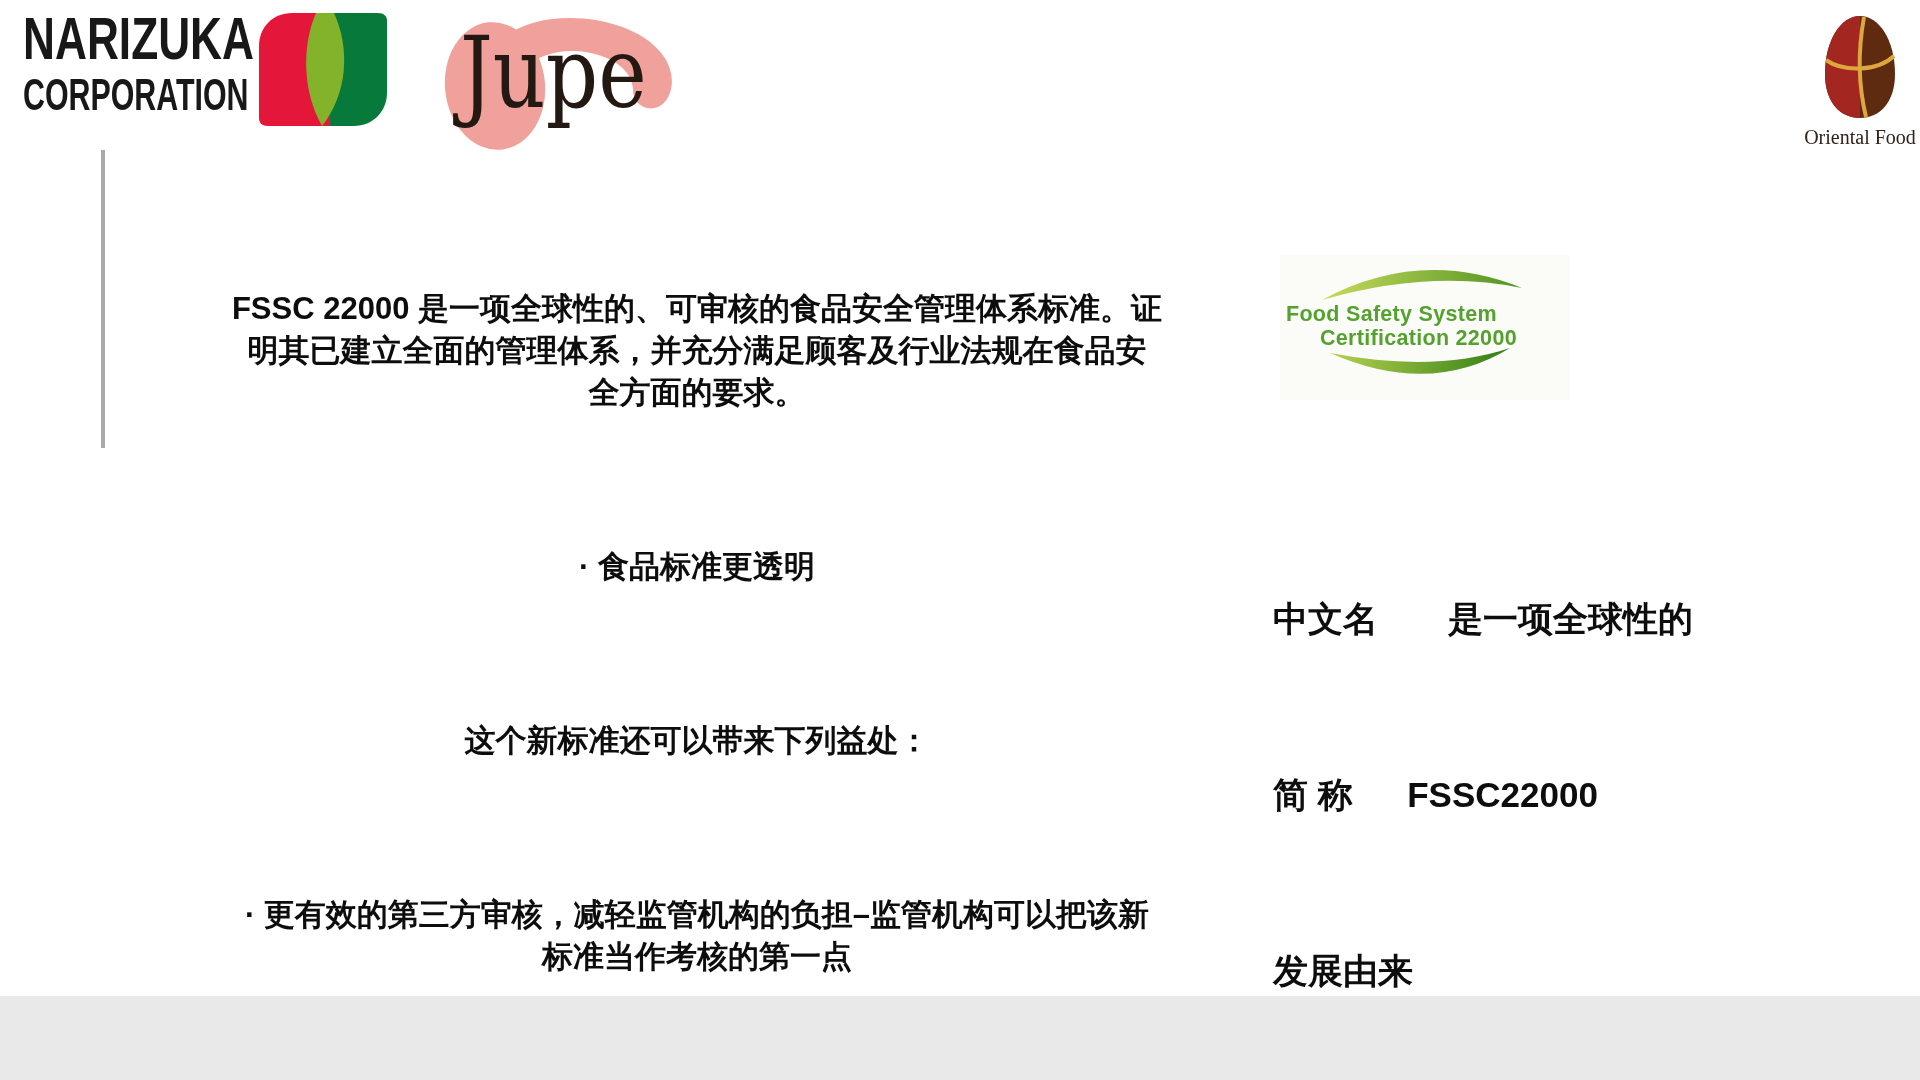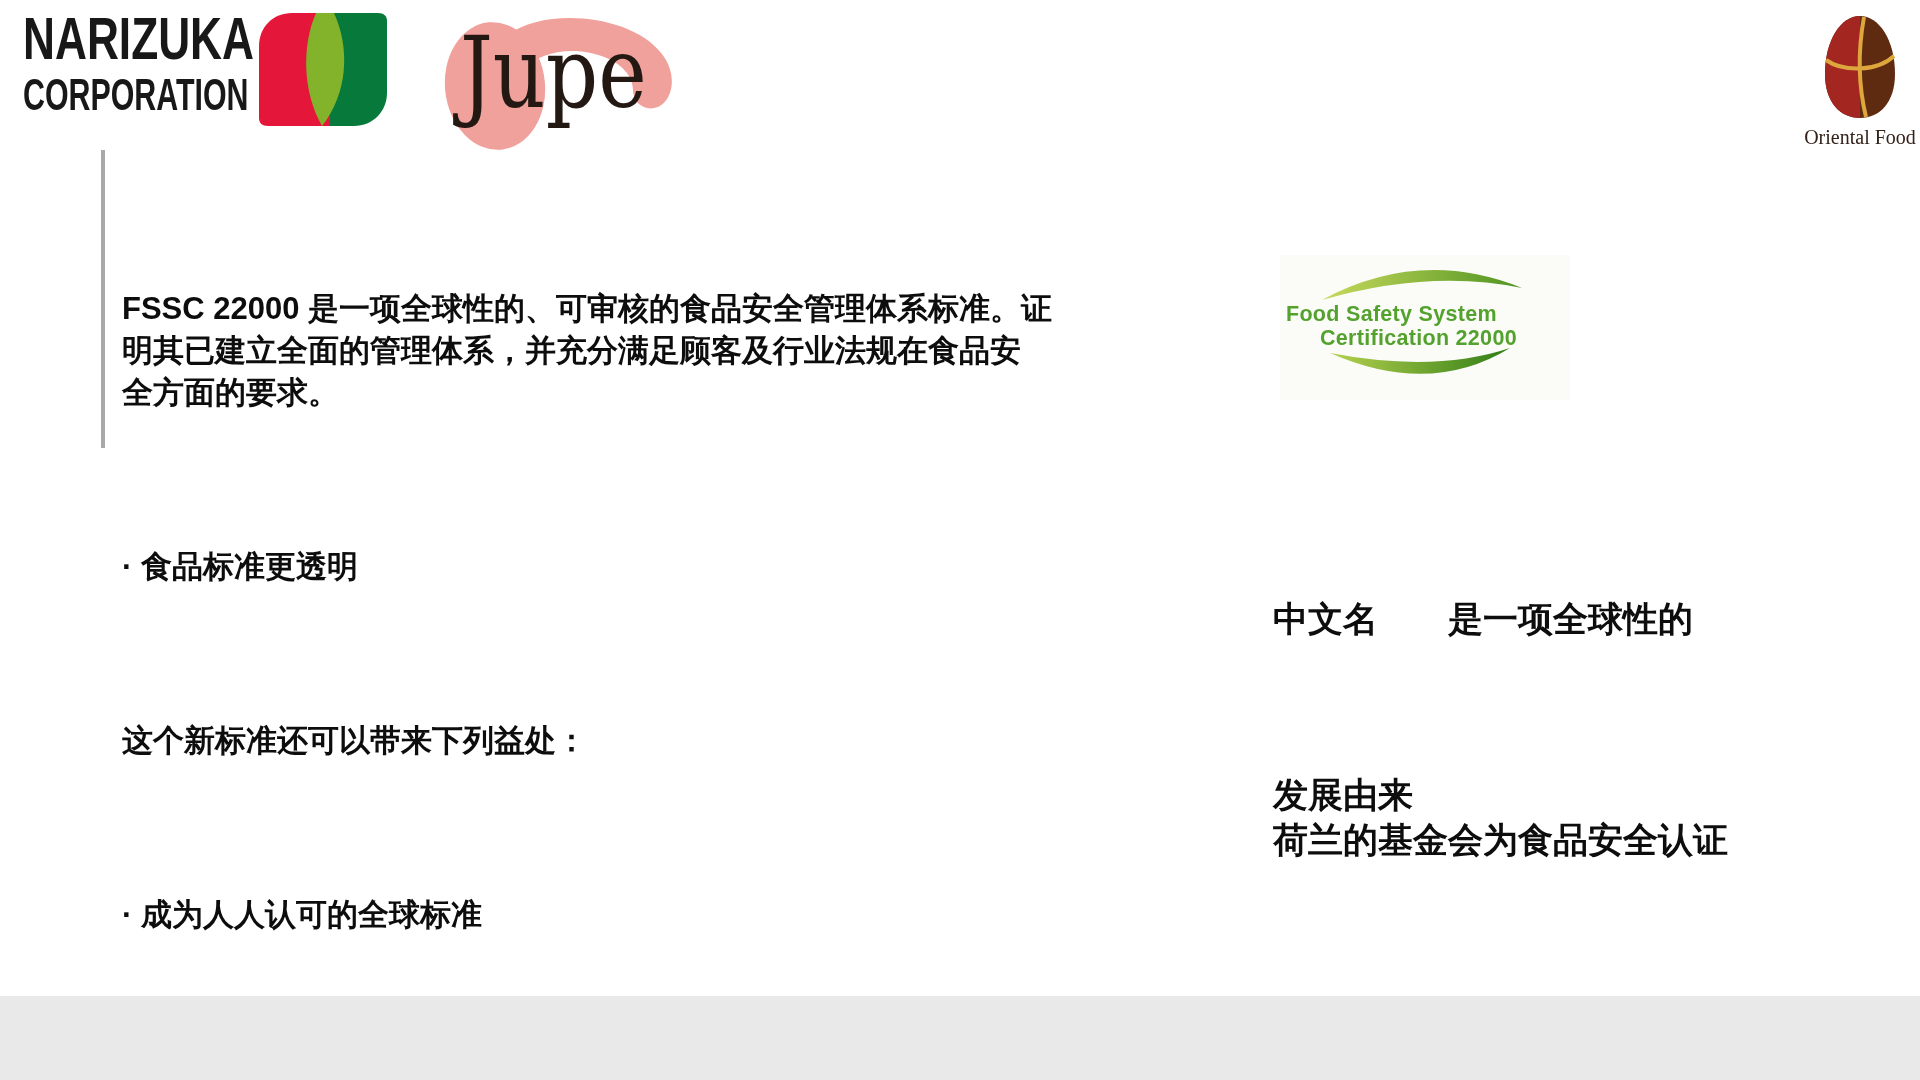--- a/index.html
+++ b/index.html
@@ -28,21 +28,21 @@
     margin-top:6px;font-family:"Liberation Serif",serif;font-size:20px;color:#33211a;white-space:nowrap;
   }
   
   .accent-bar{position:absolute;left:101px;top:150px;width:4px;height:298px;background:#a9a9a9;}
   
   .body-col{
     position:absolute;left:122px;top:204px;width:1150px;
     font-size:31px;font-weight:bold;line-height:42px;color:#0d0d0d;
     white-space:pre-wrap;
   }
-  .body-col p{margin:0 0 48px 0;}
+  .body-col p{margin:0 0 48px 0;text-align:center;}
   
   .page-num{position:absolute;left:103px;top:983px;font-size:24px;font-weight:bold;color:#111;margin-top:30px;}
   .obj-box{
     display:inline-block;vertical-align:4px;margin-left:2px;
     border:1px dashed #333;font-size:9px;font-weight:bold;color:#222;
     padding:2px 4px;line-height:1;letter-spacing:0.5px;
   }
   
   .fssc-logo{position:absolute;left:1280px;top:255px;}
   
@@ -92,21 +92,20 @@
   </div>
 
   <div class="accent-bar"></div>
 
   <div class="body-col">
     <p>FSSC 22000 是一项全球性的、可审核的食品安全管理体系标准。证
 明其已建立全面的管理体系，并充分满足顾客及行业法规在食品安
 全方面的要求。</p>
     <p>· 食品标准更透明</p>
     <p>这个新标准还可以带来下列益处：</p>
-    <p>· 成为人人认可的全球标准</p>
     <p>· 更有效的第三方审核，减轻监管机构的负担–监管机构可以把该新
 标准当作考核的第一点</p>
     
     
   </div>
 
   <div class="page-num">
     <span>7</span><span class="obj-box">OBJ</span>
   </div>
 
@@ -123,19 +122,20 @@
     </defs>
     <rect x="0" y="0" width="290" height="145" fill="#fbfbf8"></rect>
     <path d="M42,45 Q140,-8 242,33 Q150,14 42,45 Z" fill="url(#swooshTop)"></path>
     <text x="6" y="66" font-family="Liberation Sans, sans-serif" font-size="21.5" font-weight="bold" letter-spacing="0.3" fill="#54a22e">Food Safety System</text>
     <text x="40" y="90" font-family="Liberation Sans, sans-serif" font-size="21.5" font-weight="bold" letter-spacing="0.3" fill="#54a22e">Certification 22000</text>
     <path d="M50,98 Q150,142 230,93 Q155,118 50,98 Z" fill="url(#swooshBot)"></path>
   </svg>
 
   <div class="details-col">
     <p>中文名　　是一项全球性的</p>
+    <p>简 称　  FSSC22000</p>
     <p>发展由来
 荷兰的基金会为食品安全认证</p>
     
     
   </div>
 
 </div>
 
 </body></html>

